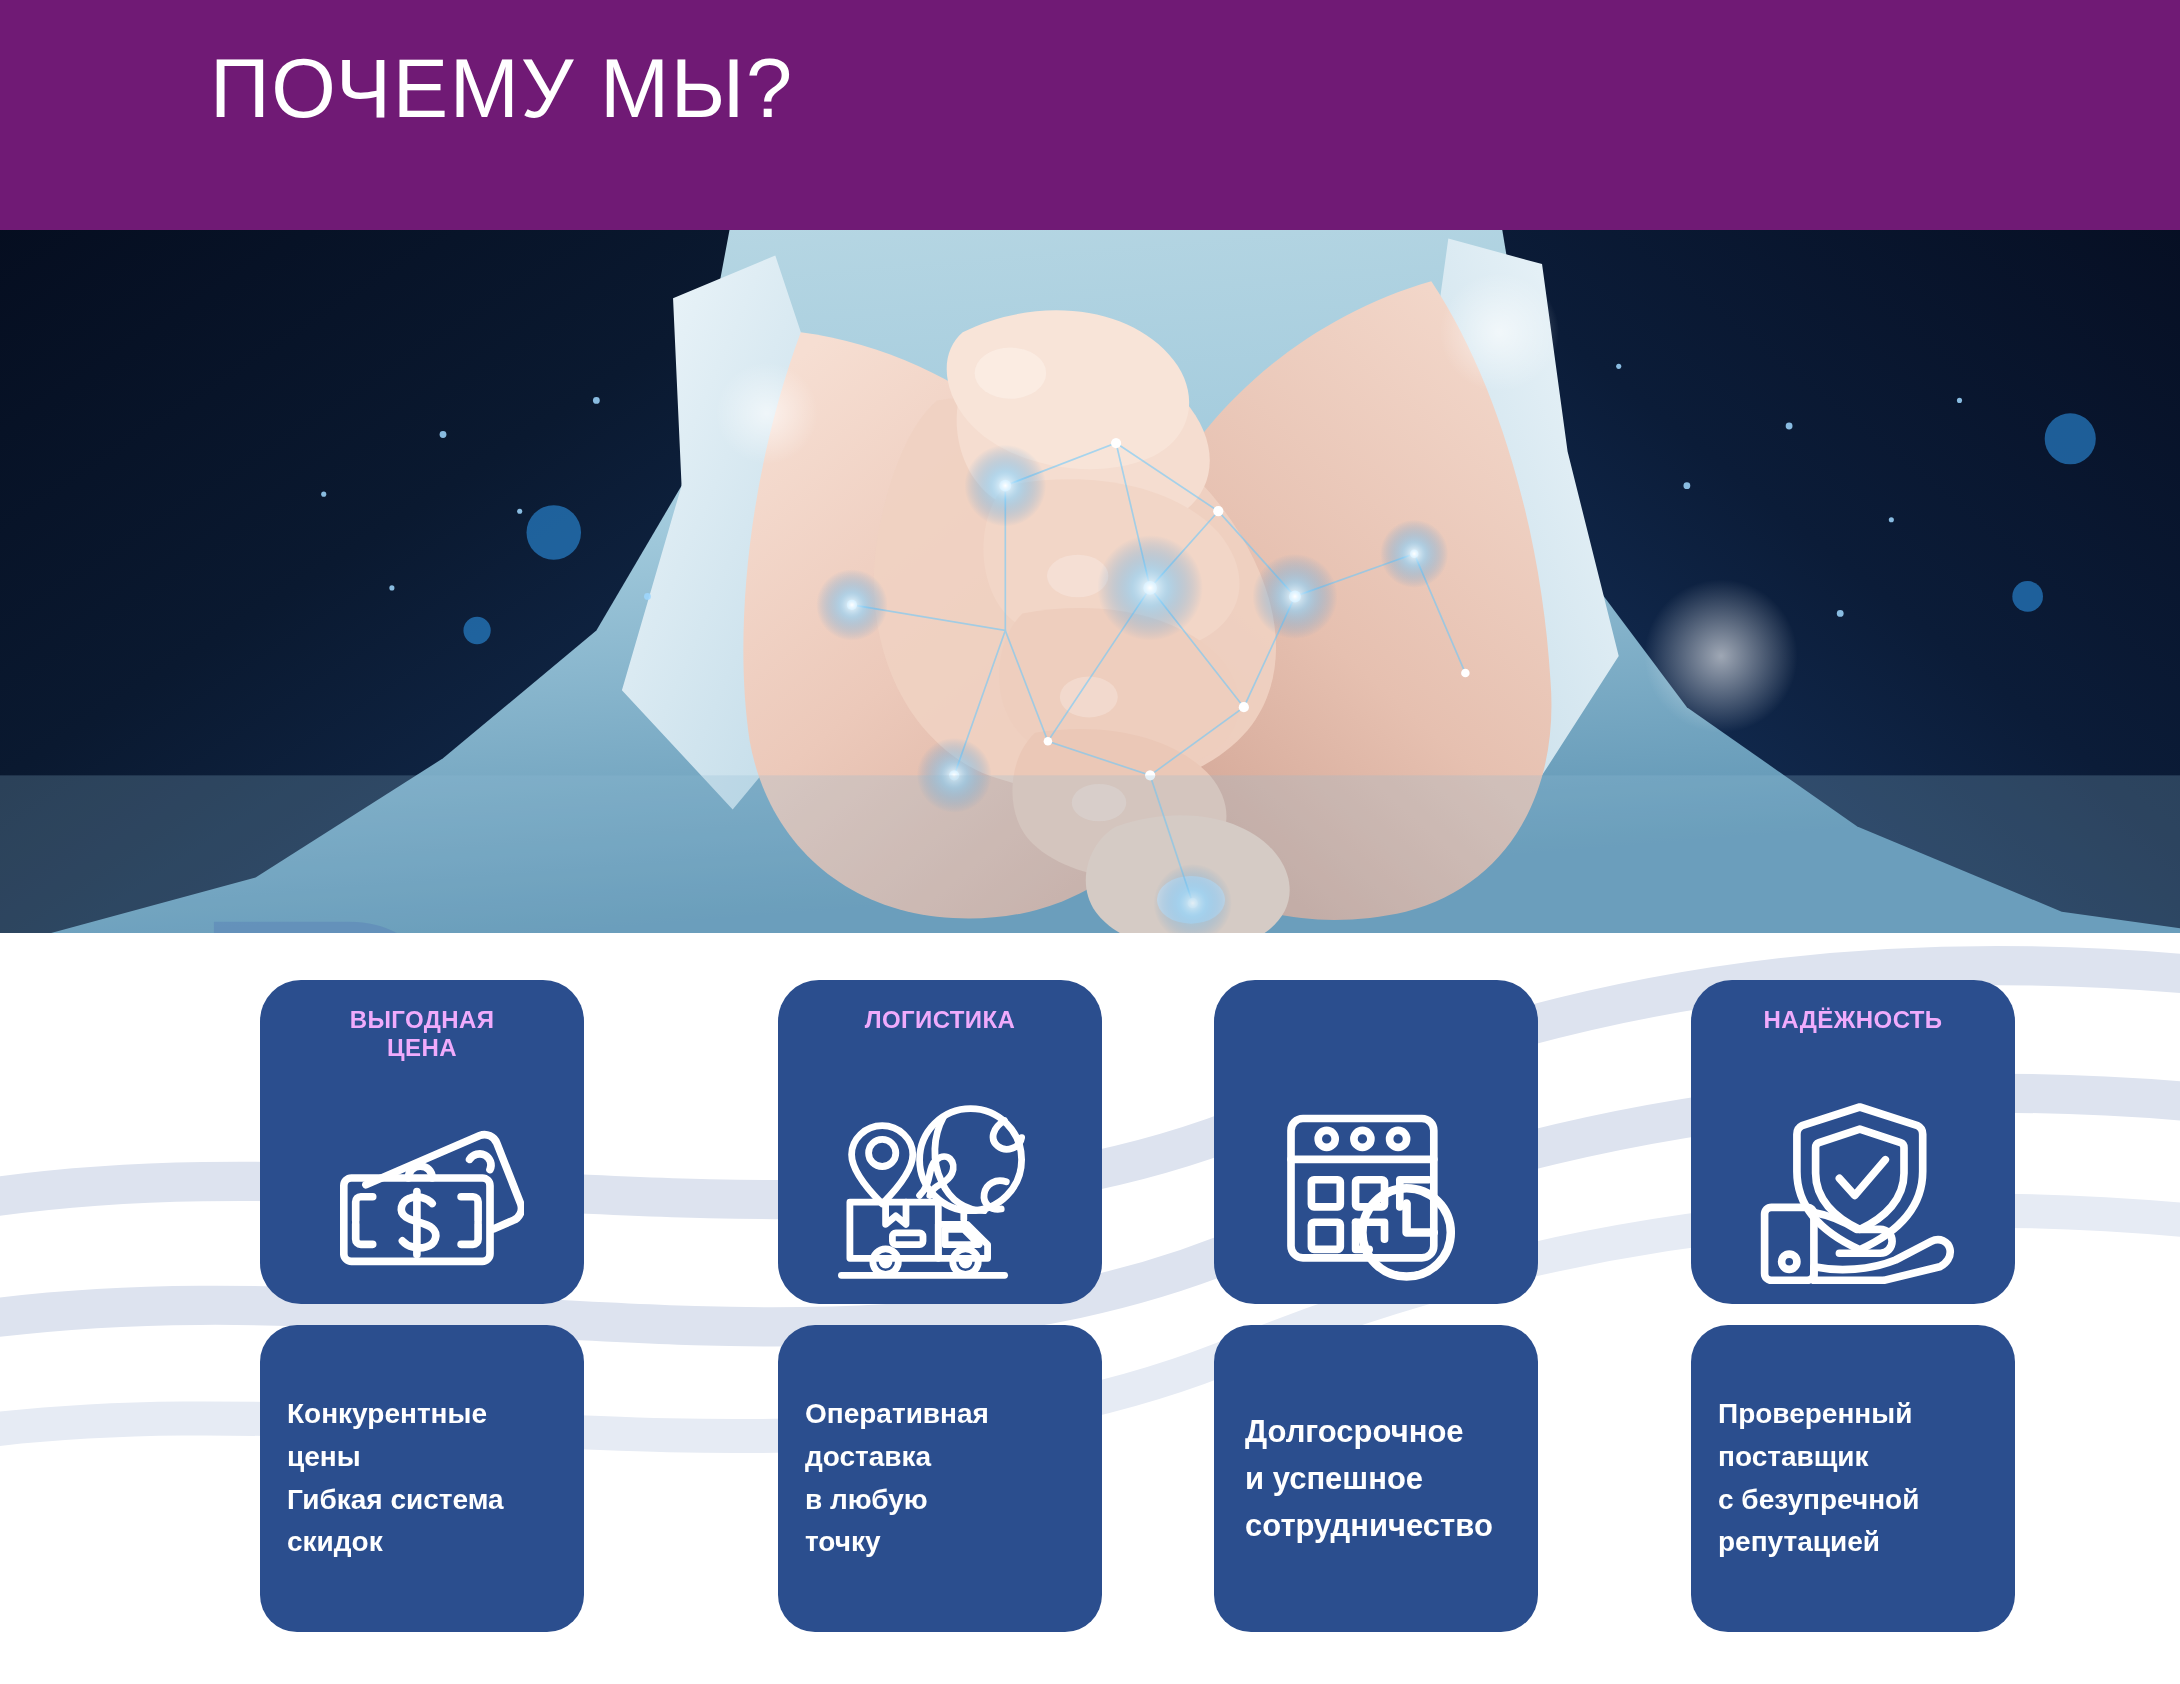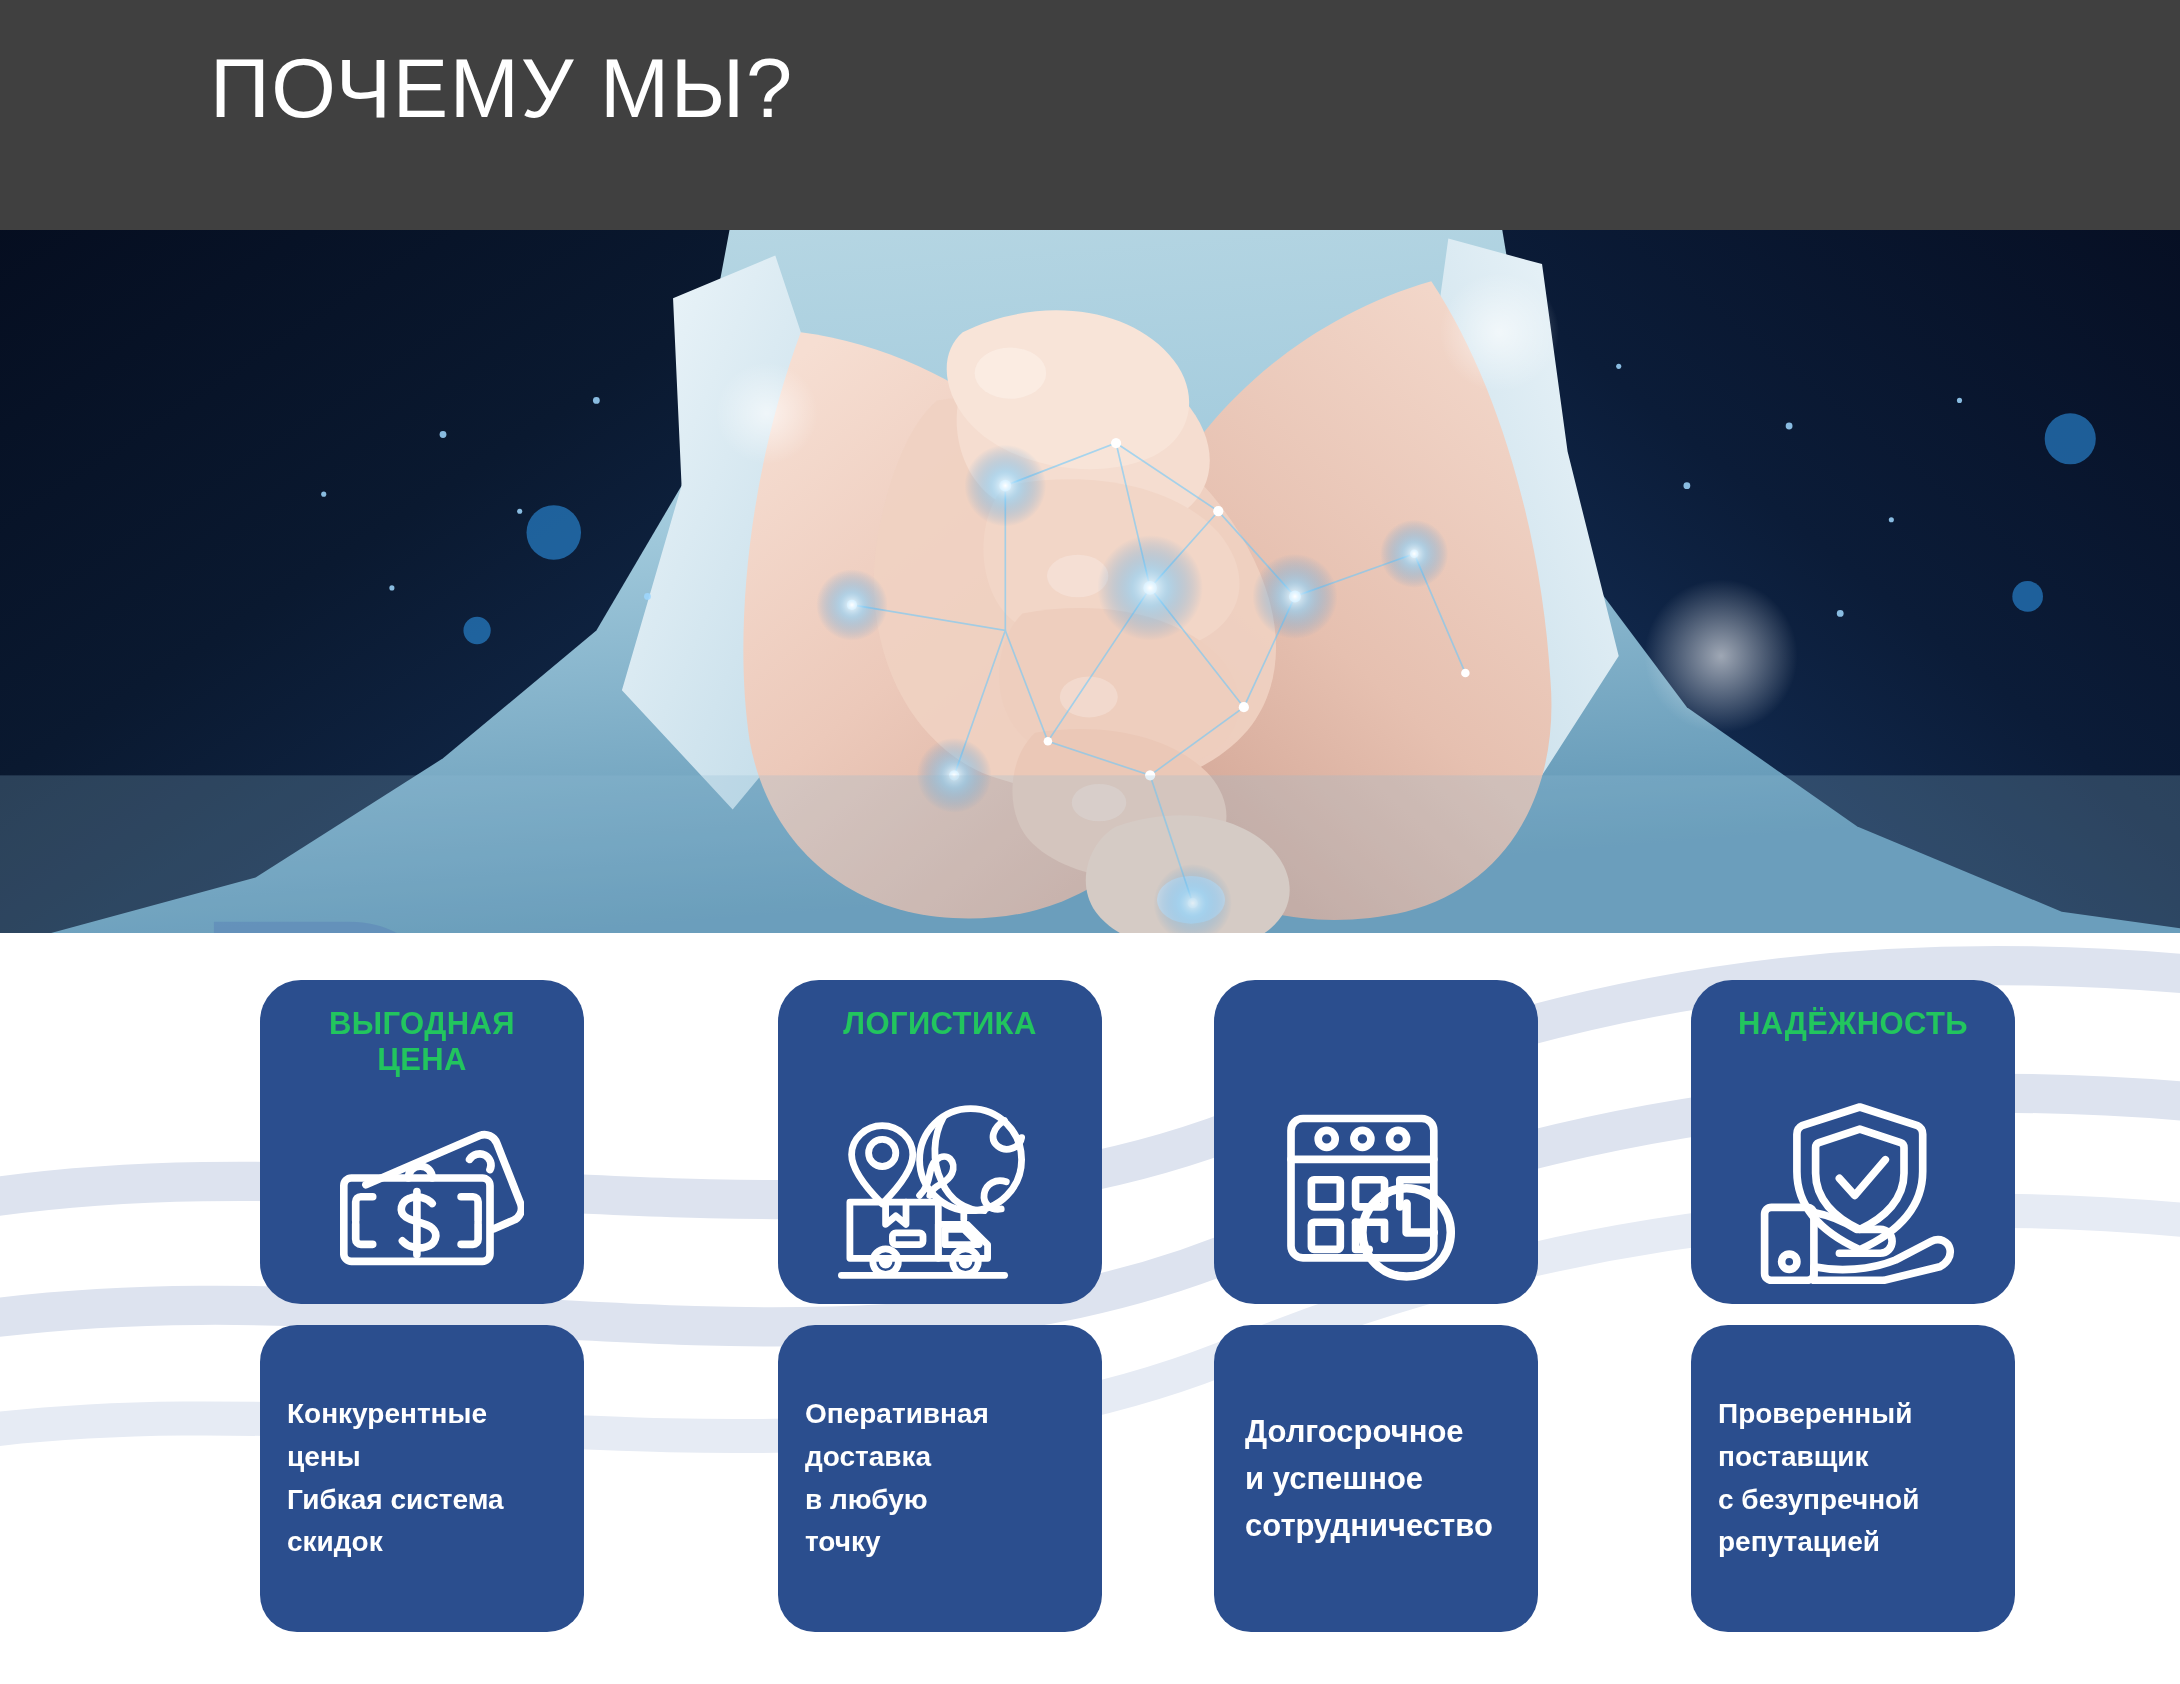--- a/index.html
+++ b/index.html
@@ -20,21 +20,21 @@
     background: #ffffff;
   }
 
   
   .header-band {
     position: absolute;
     left: 0;
     top: 0;
     width: 2181px;
     height: 230px;
-    background: #404040;
+    background: #701a75;
   }
   .header-title {
     position: absolute;
     left: 210px;
     top: 43px;
     font-size: 83px;
     font-weight: 400;
     letter-spacing: 1.7px;
     color: #ffffff;
     line-height: 1.1;
@@ -112,22 +112,22 @@
     border-radius: 41px;
     box-sizing: border-box;
     overflow: hidden;
   }
   .icon-card-title {
     position: absolute;
     left: 0;
     right: 0;
     top: 25.6px;
     text-align: center;
-    color: #22c55e;
-    font-size: 31px;
+    color: #f0abfc;
+    font-size: 24px;
     font-weight: bold;
     line-height: 1.18;
     letter-spacing: 0.4px;
     padding: 0 8.5px;
     box-sizing: border-box;
     white-space: pre-line;
   }
   .icon-card-art {
     position: absolute;
     left: 50%;

